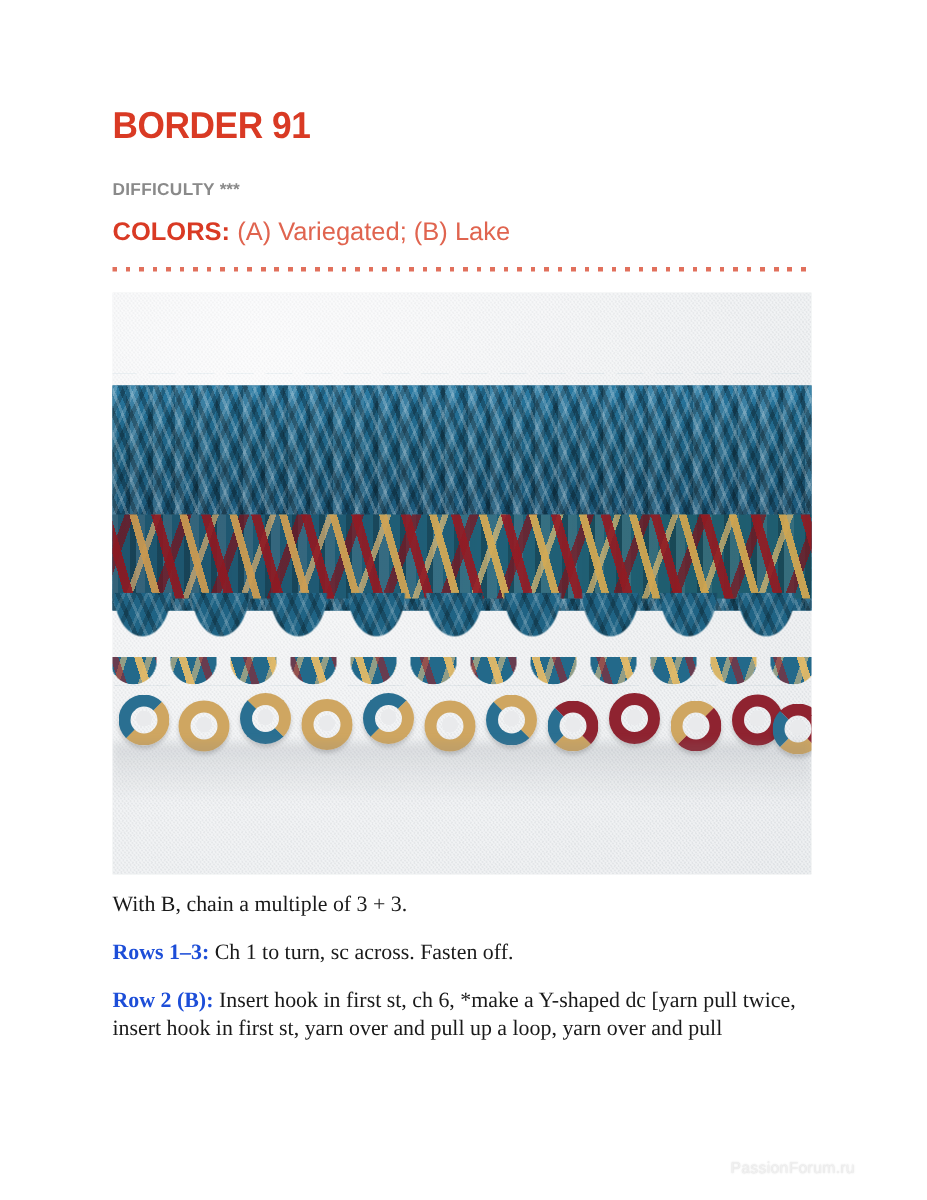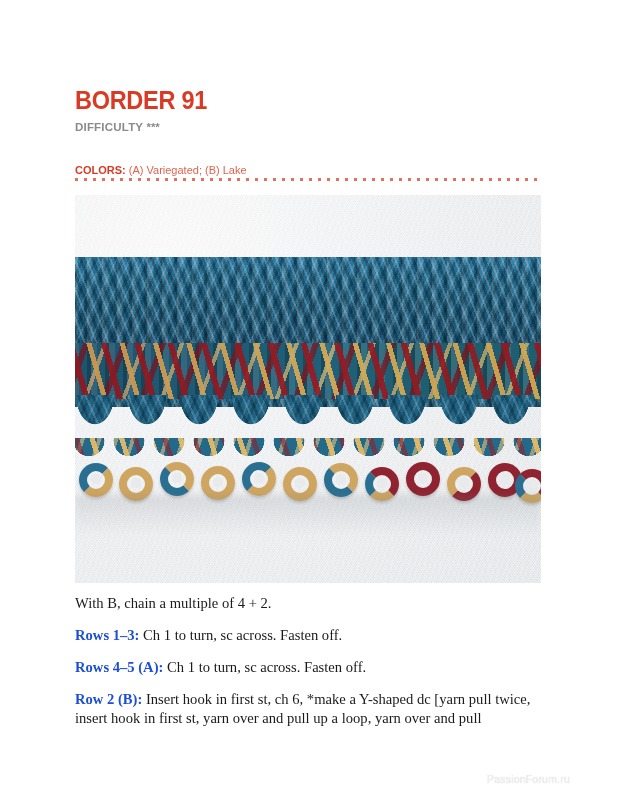--- a/index.html
+++ b/index.html
@@ -18,49 +18,49 @@
   .page {
     position: absolute;
     inset: 0;
     background: #ffffff;
   }
 
   
   .header {
     position: absolute;
     left: 75px;
-    top: 88px;
+    top: 72px;
     width: 470px;
   }
   .title {
     font-family: "Liberation Sans", sans-serif;
     font-weight: bold;
     font-size: 25px;
     letter-spacing: -0.3px;
     color: #d93a24;
     line-height: 1;
     margin: 0;
     transform: scaleX(0.94);
     transform-origin: left center;
   }
   .difficulty {
-    margin-top: 8px;
+    margin-top: 24px;
     font-size: 11.5px;
     font-weight: bold;
     color: #8a8a8a;
     letter-spacing: 0.2px;
   }
   .difficulty .stars {
     letter-spacing: 0px;
   }
 
   .meta {
-    margin-top: 30px;
+    margin-top: 14px;
     color: #e0644f;
-    font-size: 11px;
+    font-size: 17px;
     line-height: 15.5px;
   }
   .meta .row { display: block; }
   .meta b {
     color: #d93a24;
     font-weight: bold;
   }
 
   .divider {
     position: absolute;
@@ -350,29 +350,26 @@
       <div class="picot red" style="left:331px;top:9px;"></div>
       <div class="picot mix4" style="left:372px;top:14px;"></div>
       <div class="picot red" style="left:413px;top:10px;"></div>
       <div class="picot mix2" style="left:440px;top:16px;"></div>
     </div>
 
     <div class="photo-shadow"></div>
   </div>
 
   <div class="instructions">
-    <p>With B, chain a multiple of 4 + 2.</p>
+    <p>With B, chain a multiple of 3 + 3.</p>
 
     <p>
       <span class="lbl">Rows 1–3:</span><span> Ch 1 to turn, sc across. Fasten off.</span>
     </p>
 
-    <p>
-      <span class="lbl">Rows 4–5 (A):</span><span> Ch 1 to turn, sc across. Fasten off.</span>
-    </p>
 
     <p>
       <span class="lbl">Row 2 (B):</span><span> Insert hook in first st, ch 6, *make a Y-shaped dc [yarn pull twice, insert hook in first st, yarn over and pull up a loop, yarn over and pull</span>
     </p>
   </div>
 
   <div class="watermark">PassionForum.ru</div>
 
 </div>
 

